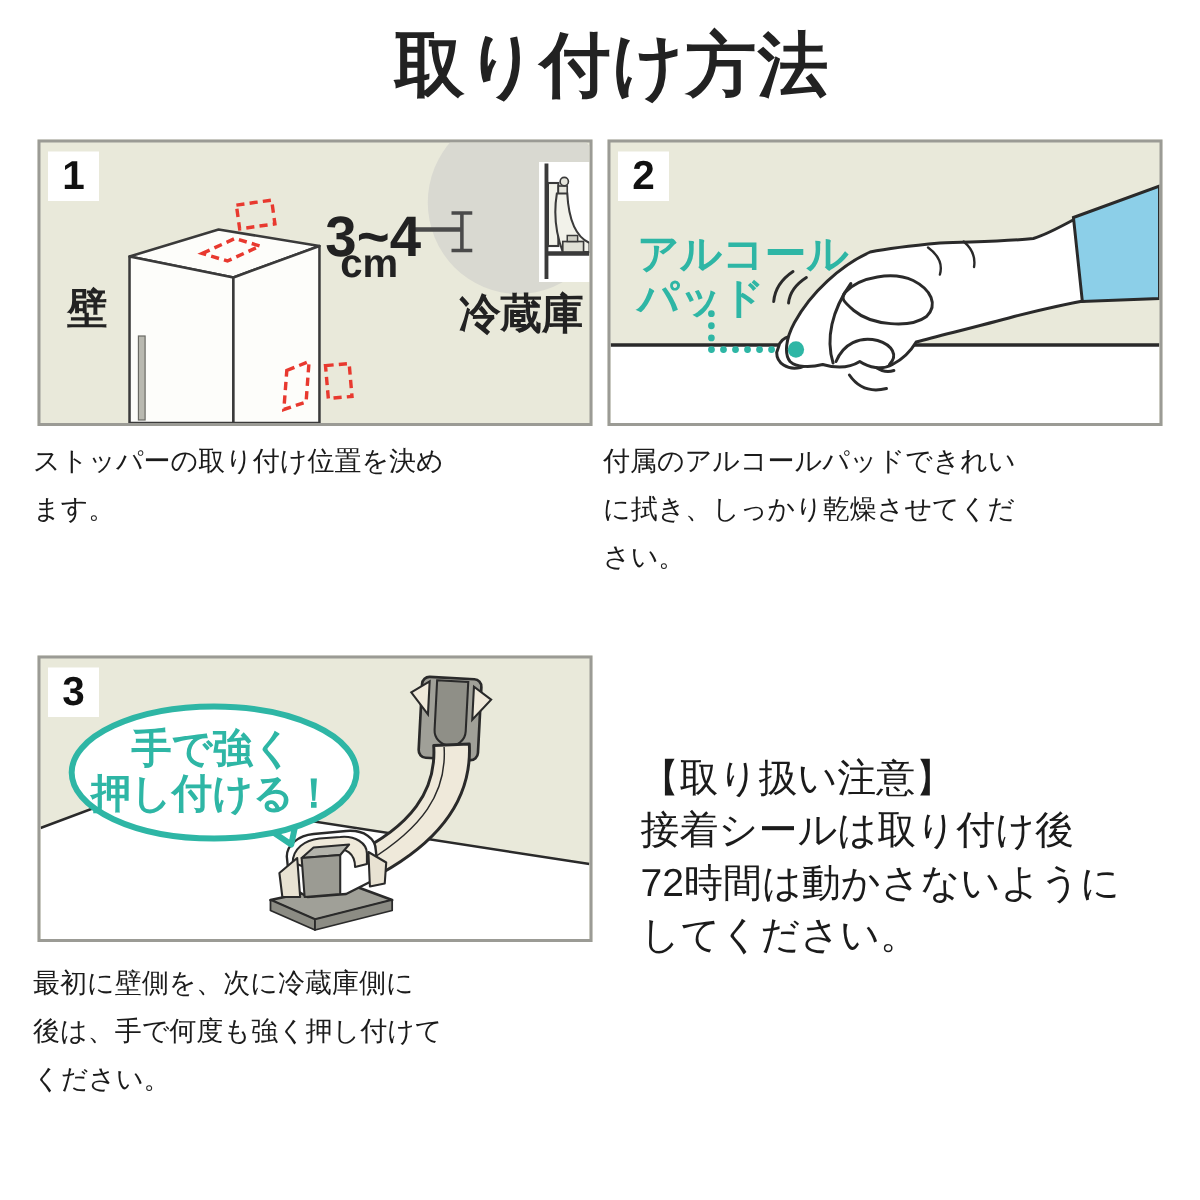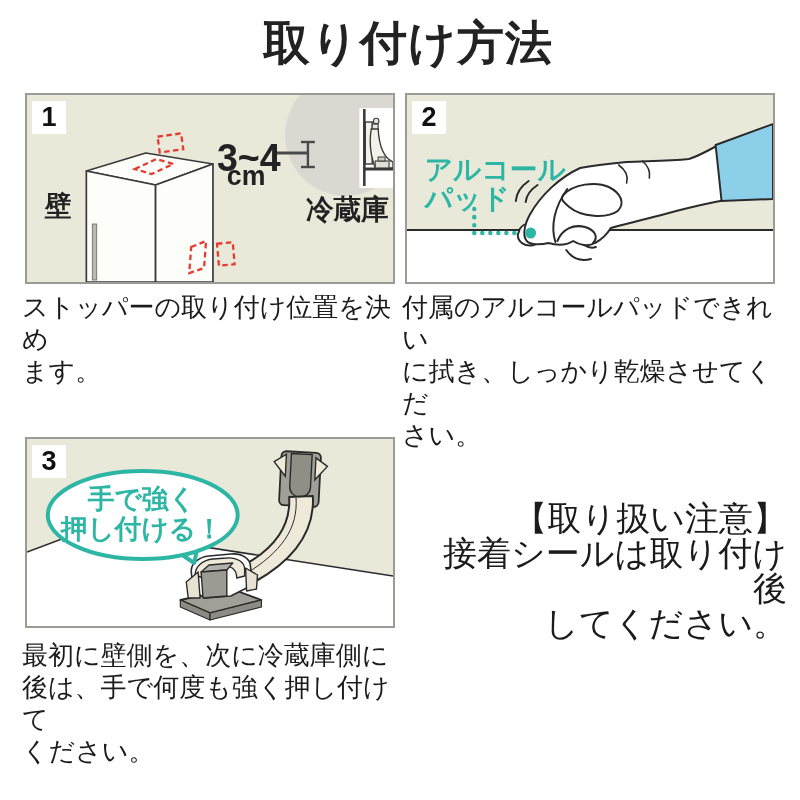--- a/index.html
+++ b/index.html
@@ -19,28 +19,28 @@
   #panel1{left:25px;top:93px;}
   #panel2{left:405px;top:93px;}
   #panel3{left:25px;top:437px;}
   .panel svg{display:block;width:100%;height:100%;}
   .badge{
     position:absolute;left:5px;top:6px;width:34px;height:33px;
     background:#ffffff;color:#111;font-size:27px;font-weight:bold;
     display:flex;align-items:center;justify-content:center;line-height:1;
   }
   .caption{
-    position:absolute;font-size:26px;line-height:32px;color:#1b1b1b;
+    position:absolute;font-size:18px;line-height:32px;color:#1b1b1b;
   }
   #cap1{left:22px;top:291px;width:380px;}
   #cap2{left:402px;top:291px;width:390px;}
   #cap3{left:22px;top:639px;width:390px;}
   .note{
     position:absolute;left:427px;top:501px;width:360px;
-    font-size:34px;line-height:35px;color:#1b1b1b;text-align:right;
+    font-size:26px;line-height:35px;color:#1b1b1b;
   }
   svg text{font-family:"Liberation Sans","DejaVu Sans",sans-serif;font-weight:bold;}
 </style>
 </head>
 <body>
 
 <h1 class="page-title">取り付け方法</h1>
 
 <section class="panel" id="panel1">
   <svg viewBox="0 0 370 187" preserveAspectRatio="none">
@@ -188,14 +188,15 @@
 
 <div class="caption" id="cap3">
   <div>最初に壁側を、次に冷蔵庫側に</div>
   <div>後は、手で何度も強く押し付けて</div>
   <div>ください。</div>
 </div>
 
 <div class="note">
   <div>【取り扱い注意】</div>
   <div>接着シールは取り付け後</div>
+  <div>72時間は動かさないように</div>
   <div>してください。</div>
 </div>
 
 </body></html>

